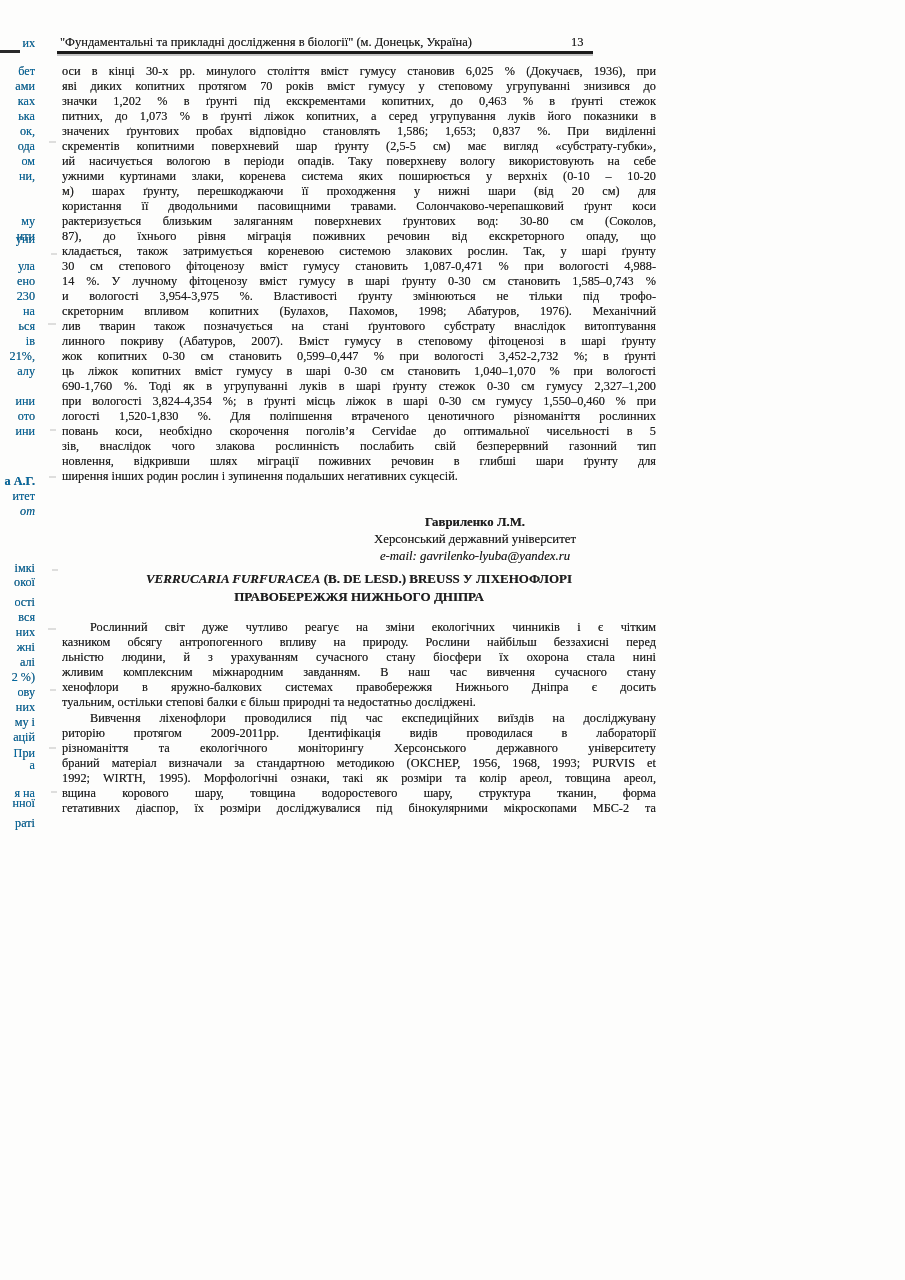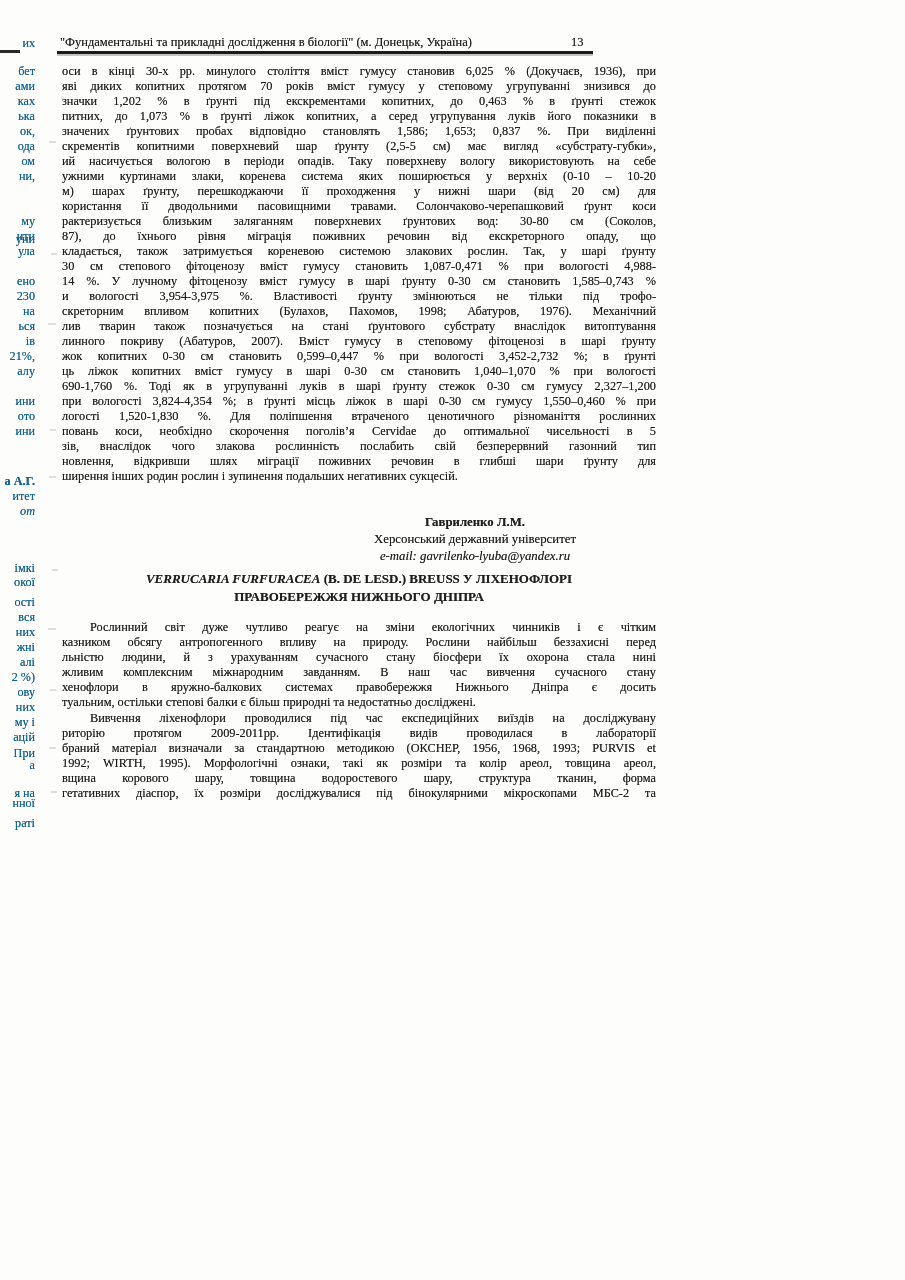--- a/index.html
+++ b/index.html
@@ -49,21 +49,21 @@
       <div class="frag" style="top: 79px;">ами</div>
       <div class="frag" style="top: 94px;">ках</div>
       <div class="frag" style="top: 109px;">ька</div>
       <div class="frag" style="top: 124px;">ок,</div>
       <div class="frag" style="top: 139px;">ода</div>
       <div class="frag" style="top: 154px;">ом</div>
       <div class="frag" style="top: 169px;">ни,</div>
       <div class="frag" style="top: 214px;">му</div>
       <div class="frag" style="top: 229px;">ити</div>
       <div class="frag" style="top: 232px;">уни</div>
-      <div class="frag" style="top: 244px; margin-left: 24px;">ула</div>
+      <div class="frag" style="top: 259px; margin-left: 24px;">ула</div>
       <div class="frag" style="top: 274px;">ено</div>
       <div class="frag" style="top: 289px;">230</div>
       <div class="frag" style="top: 304px;">на</div>
       <div class="frag" style="top: 319px;">ься</div>
       <div class="frag" style="top: 334px;">ів</div>
       <div class="frag" style="top: 349px;">21%,</div>
       <div class="frag" style="top: 364px;">алу</div>
       <div class="frag" style="top: 394px;">ини</div>
       <div class="frag" style="top: 409px;">ото</div>
       <div class="frag" style="top: 424px;">ини</div>
@@ -140,20 +140,21 @@
       <div class="line">Рослинний світ дуже чутливо реагує на зміни екологічних чинників і є чітким</div>
       <div class="line">казником обсягу антропогенного впливу на природу. Рослини найбільш беззахисні перед</div>
       <div class="line">льністю людини, й з урахуванням сучасного стану біосфери їх охорона стала нині</div>
       <div class="line">жливим комплексним міжнародним завданням. В наш час вивчення сучасного стану</div>
       <div class="line">хенофлори в яружно-балкових системах правобережжя Нижнього Дніпра є досить</div>
       <div class="line">туальним, остільки степові балки є більш природні та недостатньо досліджені.</div>
     </div>
   <div class="col" id="p2">
       <div class="line">Вивчення ліхенофлори проводилися під час експедиційних виїздів на досліджувану</div>
       <div class="line">риторію протягом 2009-2011рр. Ідентифікація видів проводилася в лабораторії</div>
+      <div class="line">різноманіття та екологічного моніторингу Херсонського державного університету</div>
       <div class="line">браний матеріал визначали за стандартною методикою (ОКСНЕР, 1956, 1968, 1993; PURVIS et</div>
       <div class="line">1992; WIRTH, 1995). Морфологічні ознаки, такі як розміри та колір ареол, товщина ареол,</div>
       <div class="line">вщина корового шару, товщина водоростевого шару, структура тканин, форма</div>
       <div class="line">гетативних діаспор, їх розміри досліджувалися під бінокулярними мікроскопами МБС-2 та</div>
     </div>
 
   <div class="noise" style="left:49px;top:141px;width:7px;"></div>
   <div class="noise" style="left:51px;top:253px;width:6px;"></div>
   <div class="noise" style="left:48px;top:323px;width:8px;"></div>
   <div class="noise" style="left:50px;top:429px;width:6px;"></div>

